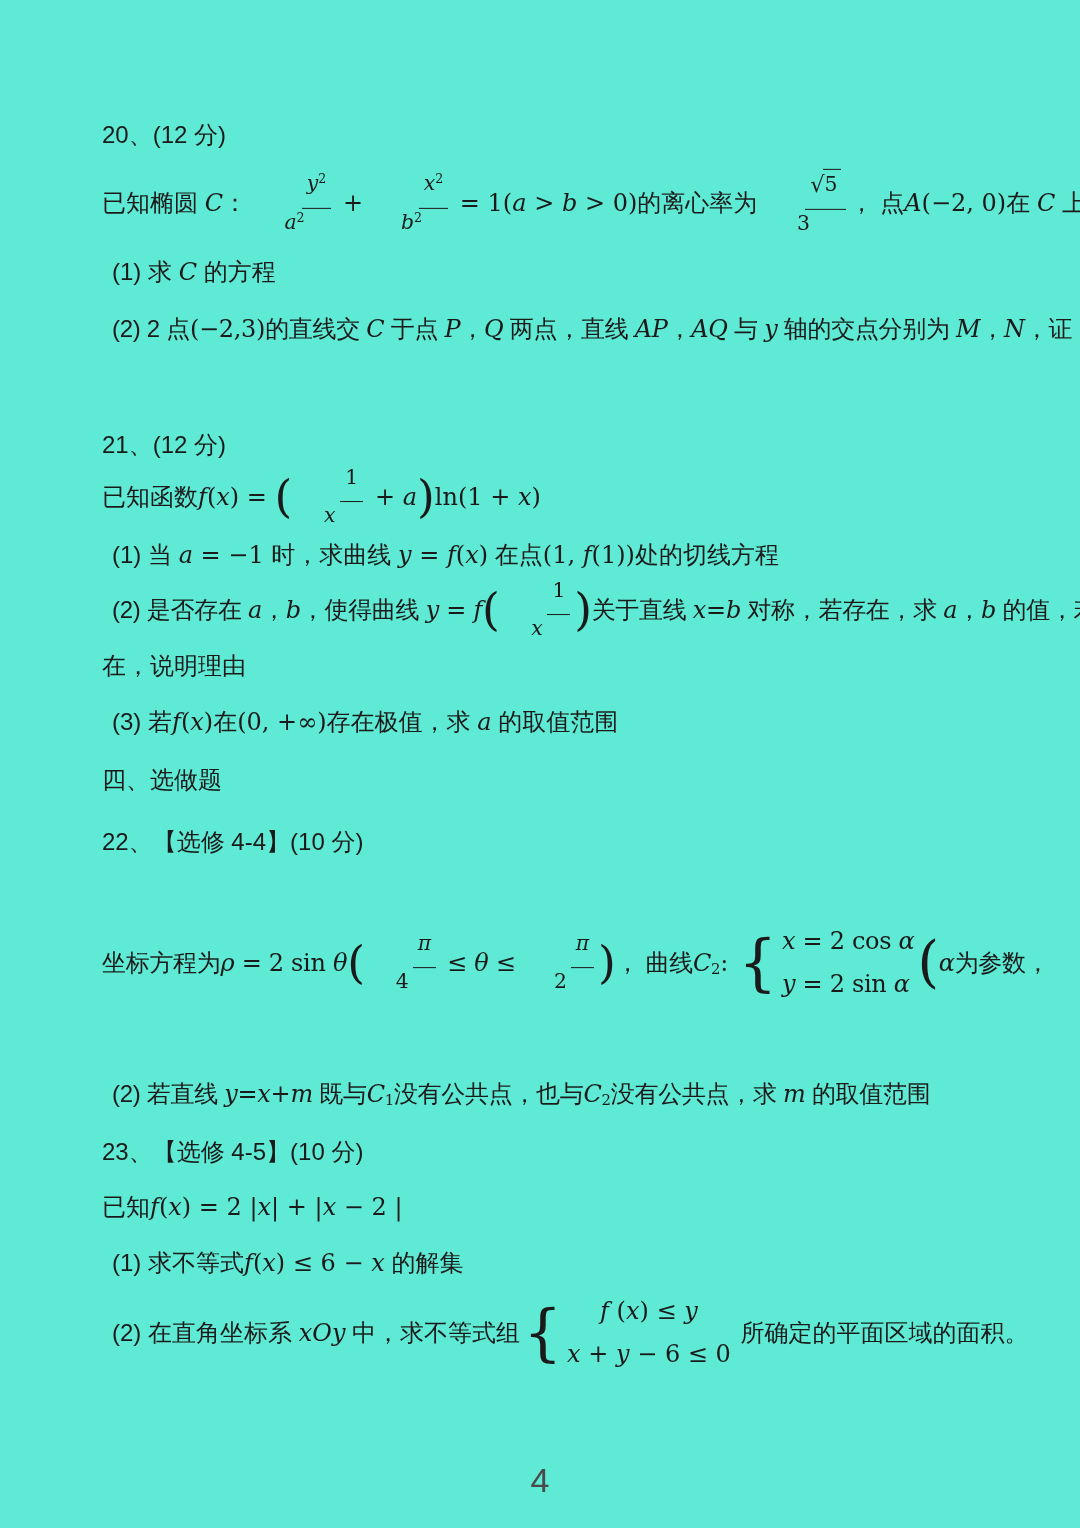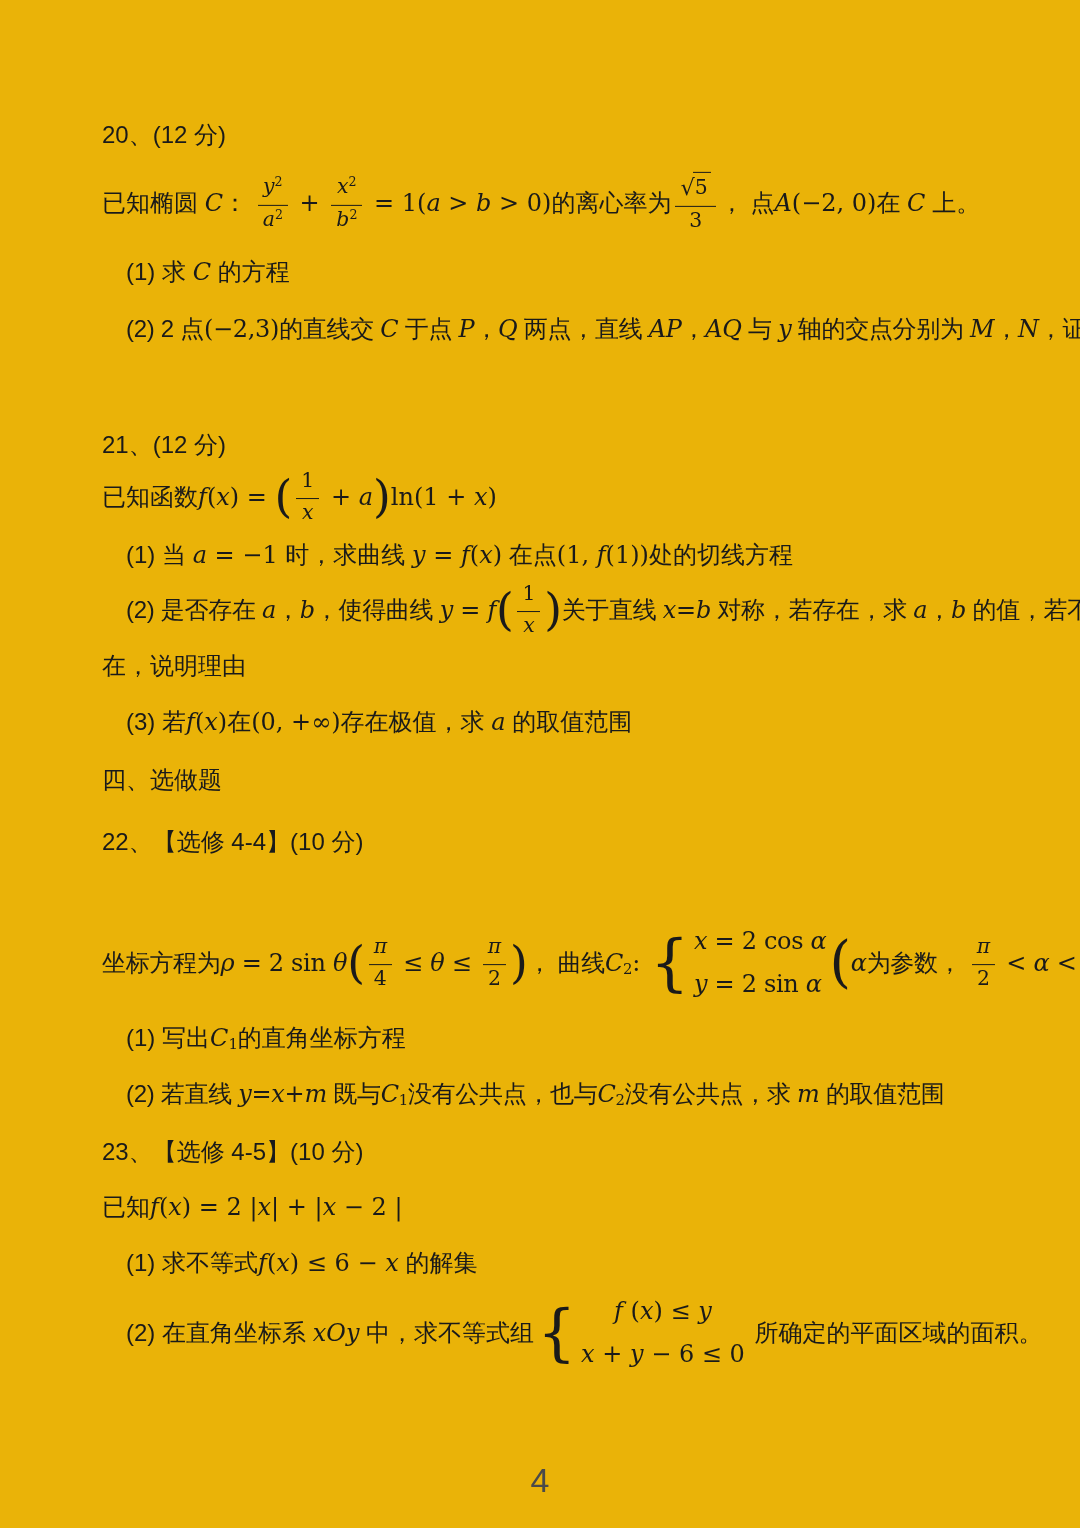--- a/index.html
+++ b/index.html
@@ -1,41 +1,41 @@
 <!DOCTYPE html>
 <html><head>
 <meta charset="utf-8">
 <style>
   html,body { margin:0; padding:0; background:#ffffff; }
   #page {
     position:relative; width:1080px; height:1528px;
-    background:#eab308; overflow:hidden;
+    background:#5eead4; overflow:hidden;
     font-family:"Liberation Sans", sans-serif;
     color:#1a1a1a;
   }
   .line {
     position:absolute; left:102px; top:0;
     transform:translateY(-50%);
     white-space:nowrap;
     font-size:24px; line-height:1.35;
     color:#1a1a1a;
   }
-  .indent { left:126px; }
+  .indent { left:112px; }
   .tight { letter-spacing:-0.3px; }
   .cjk { font-family:"Liberation Sans", sans-serif; }
   .math { font-family:"DejaVu Serif","Liberation Serif",serif; }
   .mi { font-family:"DejaVu Serif","Liberation Serif",serif; font-style:italic; }
   .sup { font-family:"DejaVu Serif",serif; font-size:0.62em; vertical-align:0.55em; font-style:normal; }
   .sub { font-family:"DejaVu Serif",serif; font-size:0.62em; vertical-align:-0.2em; font-style:normal; }
   .frac {
     display:inline-block; vertical-align:middle; text-align:center;
     margin:0 4px; font-size:0.85em; line-height:1.15;
     transform:translateY(-2px);
   }
-  .frac .fnum { display:block; padding:0 5px 6px; border-bottom:1.5px solid #1a1a1a; }
+  .frac .fnum { display:block; padding:0 5px 12px; border-bottom:1.5px solid #1a1a1a;margin-left:44px; }
   .frac .fden { display:block; padding:2px 5px 0; }
   .sqrt { white-space:nowrap; }
   .sqrt .rsign { font-size:1.1em; position:relative; top:1px; margin-right:-2px; }
   .sqrt .rad { border-top:1.5px solid #1a1a1a; padding:2px 3px 0 2px; }
   .big, .big2 {
     font-family:"DejaVu Serif",serif; font-weight:300;
     display:inline-block; vertical-align:middle; line-height:0.9;
     transform:translateY(-2px);
   }
   .big  { font-size:1.9em; }
@@ -72,21 +72,20 @@
   <div class="line" style="top:780px">四、选做题</div>
 
   <div class="line" style="top:842px">22、【选修 4-4】(10 分)</div>
   <div class="line tight" style="top:965px"><span class="cjk">坐标方程为</span><span class="mi">ρ</span><span class="math"> = 2 sin </span><span class="mi">θ</span><span class="big math">(</span><span class="frac"><span class="fnum"><span class="mi">π</span></span><span class="fden"><span class="math">4</span></span></span><span class="math"> ≤ </span><span class="mi">θ</span><span class="math"> ≤ </span><span class="frac"><span class="fnum"><span class="mi">π</span></span><span class="fden"><span class="math">2</span></span></span><span class="big math">)</span><span class="cjk">， 曲线</span><span class="mi">C</span><span class="sub">2</span><span class="math">: </span><span class="cases">
         <span class="cbrace math">{</span>
         <span class="crows left">
           <span class="crow"><span class="mi">x</span><span class="math"> = 2 cos </span><span class="mi">α</span></span>
           <span class="crow"><span class="mi">y</span><span class="math"> = 2 sin </span><span class="mi">α</span></span>
         </span>
       </span><span class="big2 math">(</span><span class="mi">α</span><span class="cjk">为参数， </span><span class="frac"><span class="fnum"><span class="mi">π</span></span><span class="fden"><span class="math">2</span></span></span><span class="math"> &lt; </span><span class="mi">α</span><span class="math"> &lt; </span></div>
-  <div class="line indent" style="top:1038px"><span class="cjk">(1) 写出</span><span class="mi">C</span><span class="sub">1</span><span class="cjk">的直角坐标方程</span></div>
   <div class="line indent tight" style="top:1094px"><span class="cjk">(2) 若直线 </span><span class="mi">y</span><span class="math">=</span><span class="mi">x</span><span class="math">+</span><span class="mi">m</span><span class="cjk"> 既与</span><span class="mi">C</span><span class="sub">1</span><span class="cjk">没有公共点，也与</span><span class="mi">C</span><span class="sub">2</span><span class="cjk">没有公共点，求 </span><span class="mi">m</span><span class="cjk"> 的取值范围</span></div>
 
   <div class="line" style="top:1152px">23、【选修 4-5】(10 分)</div>
   <div class="line" style="top:1207px"><span class="cjk">已知</span><span class="mi">f</span><span class="math">(</span><span class="mi">x</span><span class="math">) = 2 |</span><span class="mi">x</span><span class="math">| + |</span><span class="mi">x</span><span class="math"> − 2 |</span></div>
   <div class="line indent" style="top:1263px"><span class="cjk">(1) 求不等式</span><span class="mi">f</span><span class="math">(</span><span class="mi">x</span><span class="math">) ≤ 6 − </span><span class="mi">x</span><span class="cjk"> 的解集</span></div>
   <div class="line indent" style="top:1335px"><span class="cjk">(2) 在直角坐标系 </span><span class="mi">xOy</span><span class="cjk"> 中，求不等式组</span><span class="cases">
         <span class="cbrace math">{</span>
         <span class="crows center">
           <span class="crow"><span class="mi">f</span><span class="math"> (</span><span class="mi">x</span><span class="math">) ≤ </span><span class="mi">y</span></span>
           <span class="crow"><span class="mi">x</span><span class="math"> + </span><span class="mi">y</span><span class="math"> − 6 ≤ 0</span></span>

